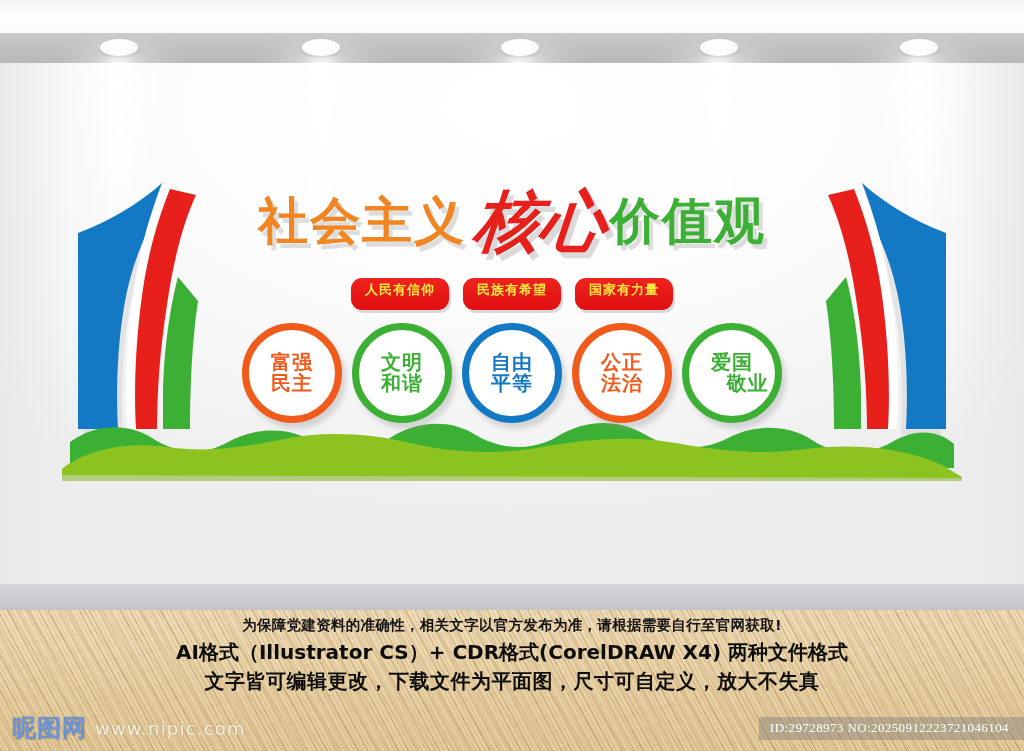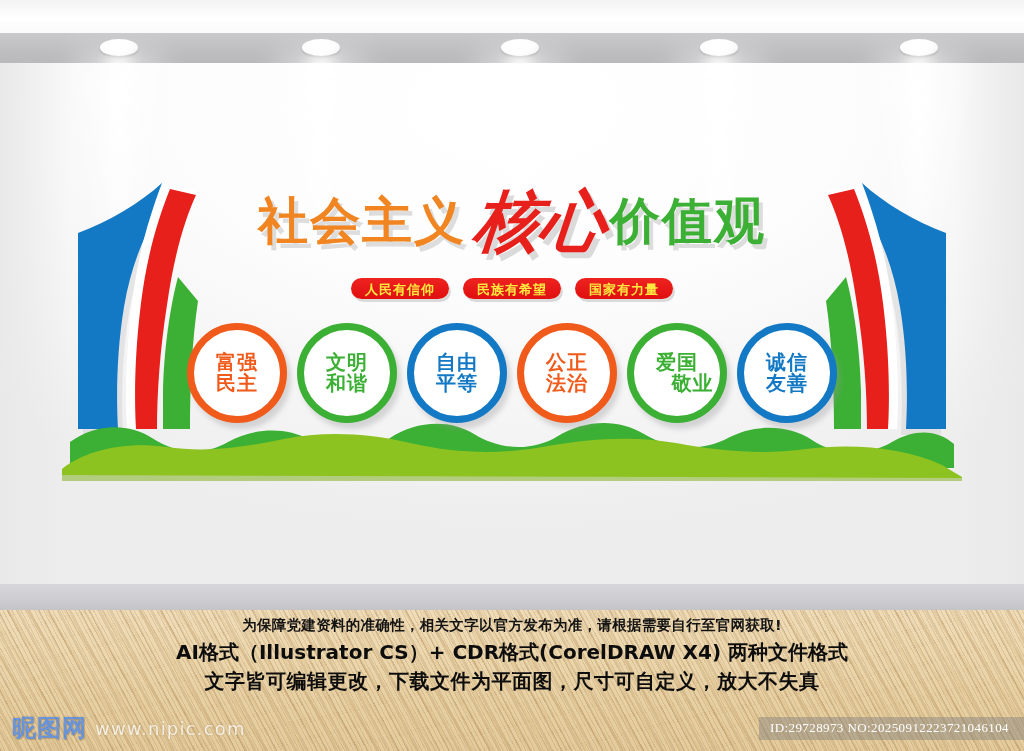--- a/index.html
+++ b/index.html
@@ -117,21 +117,21 @@
 
   .badges {
     position:absolute; left:0; top:215px; width:1024px;
     display:flex; justify-content:center; gap:14px;
   }
   .badge {
     background:linear-gradient(180deg,#EE2320 0%,#E00F10 100%);
     color:#FFE93F;
     font-size:13px; font-weight:bold;
     letter-spacing:1px;
-    padding:4px 14px 1px;
+    padding:4px 14px 12px;
     border-radius:11px;
     box-shadow:2px 3px 0 rgba(178,178,180,.45);
     line-height:1.2;
     white-space:nowrap;
   }
 
   .circles {
     position:absolute; left:0; top:260px; width:1024px;
     display:flex; justify-content:center; gap:10px;
   }
@@ -294,24 +294,20 @@
         <span style="color:#1479C4;">平等</span>
       </div>
       <div class="circle" style="border-color:#F05A1A;">
         <span style="color:#F05A1A;">公正</span>
         <span style="color:#F05A1A;">法治</span>
       </div>
       <div class="circle" style="border-color:#3CB034;">
         <span style="color:#3CB034;">爱国</span>
         <span style="color:#3CB034;margin-left:31px;">敬业</span>
       </div>
-      <div class="circle" style="border-color:#1479C4;">
-        <span style="color:#1479C4;">诚信</span>
-        <span style="color:#1479C4;">友善</span>
-      </div>
     </div>
 
   </div>
 
   <div class="baseboard"></div>
   <div class="floor"></div>
 
   <div class="footer">
     <div class="f1">为保障党建资料的准确性，相关文字以官方发布为准，请根据需要自行至官网获取!</div>
     <div class="f2">AI格式（Illustrator CS）+ CDR格式(CorelDRAW X4) 两种文件格式</div>

